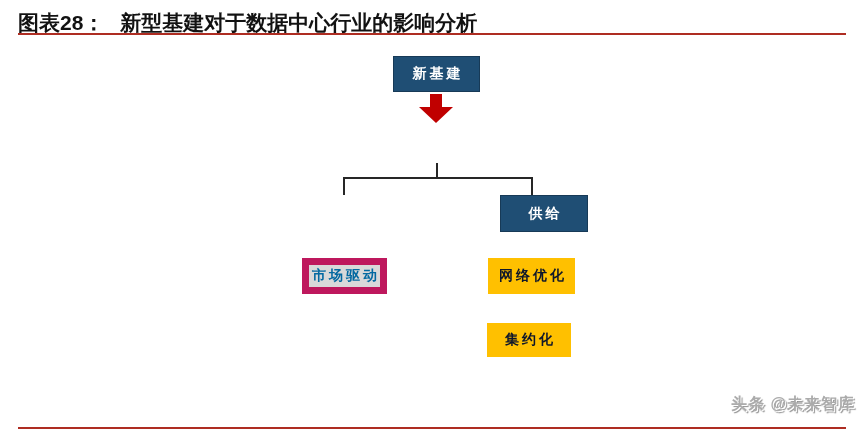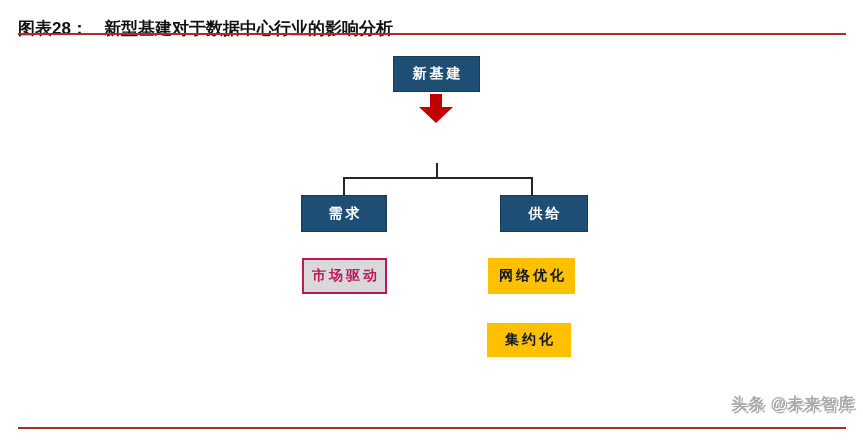--- a/index.html
+++ b/index.html
@@ -10,25 +10,24 @@
     background: #ffffff;
     overflow: hidden;
     font-family: "Liberation Sans", "DejaVu Sans", sans-serif;
   }
   .fig-title {
     position: absolute;
     left: 18px;
     top: 9px;
     display: flex;
     gap: 16px;
-    font-size: 17px;
+    font-size: 21px;
     font-weight: bold;
     color: #121212;
     white-space: nowrap;
-    margin-top: 8px;
   }
   .rule {
     position: absolute;
     height: 2px;
     background: #AE2D22;
   }
   .rule-top { left: 18px; top: 33px; width: 828px; }
   .rule-bottom { left: 18px; top: 427px; width: 828px; }
 
   .node {
@@ -42,22 +41,22 @@
     box-sizing: border-box;
     text-indent: 3px; 
   }
   .node-blue {
     background: #1F4E74;
     color: #ffffff;
     border: 1px solid #173A57;
   }
   .node-gray {
     background: #D9D9D9;
-    color: #be185d;
-    border: 2px solid #be185d;
+    color: #0369a1;
+    border: 7px solid #be185d;
   }
   .node-yellow {
     background: #FFC000;
     color: #0f172a;
   }
 
   .connector {
     position: absolute;
     background: #262626;
   }
@@ -115,21 +114,20 @@
   <svg class="impact-arrow" viewBox="0 0 34 29">
     <polygon points="11,0 23,0 23,13 34,13 17,29 0,13 11,13" fill="#C00000"></polygon>
   </svg>
 
 
   <div class="connector" id="conn-center-down"></div>
   <div class="connector" id="conn-horizontal"></div>
   <div class="connector" id="conn-left-down"></div>
   <div class="connector" id="conn-right-down"></div>
 
-  <div class="node node-blue" id="node-demand">需求</div>
 
   <div class="node node-blue" id="node-supply">供给</div>
 
   <div class="node node-gray" id="node-market">市场驱动</div>
 
   <div class="node node-yellow" id="node-network">网络优化</div>
 
   <div class="node node-yellow" id="node-intensive">集约化</div>
 
 

